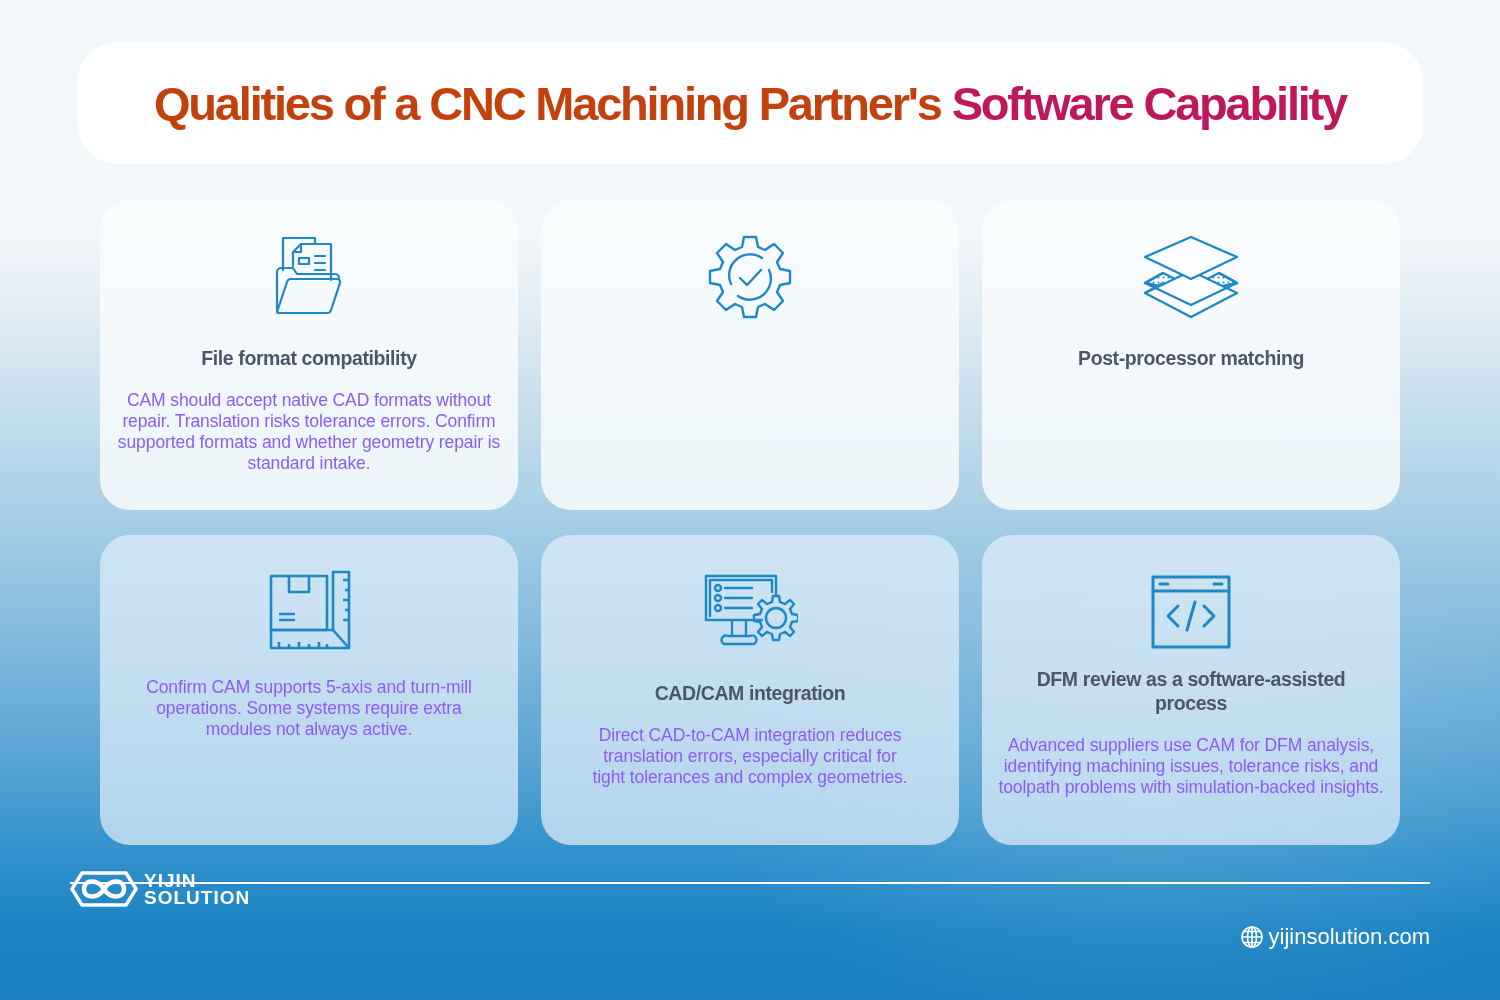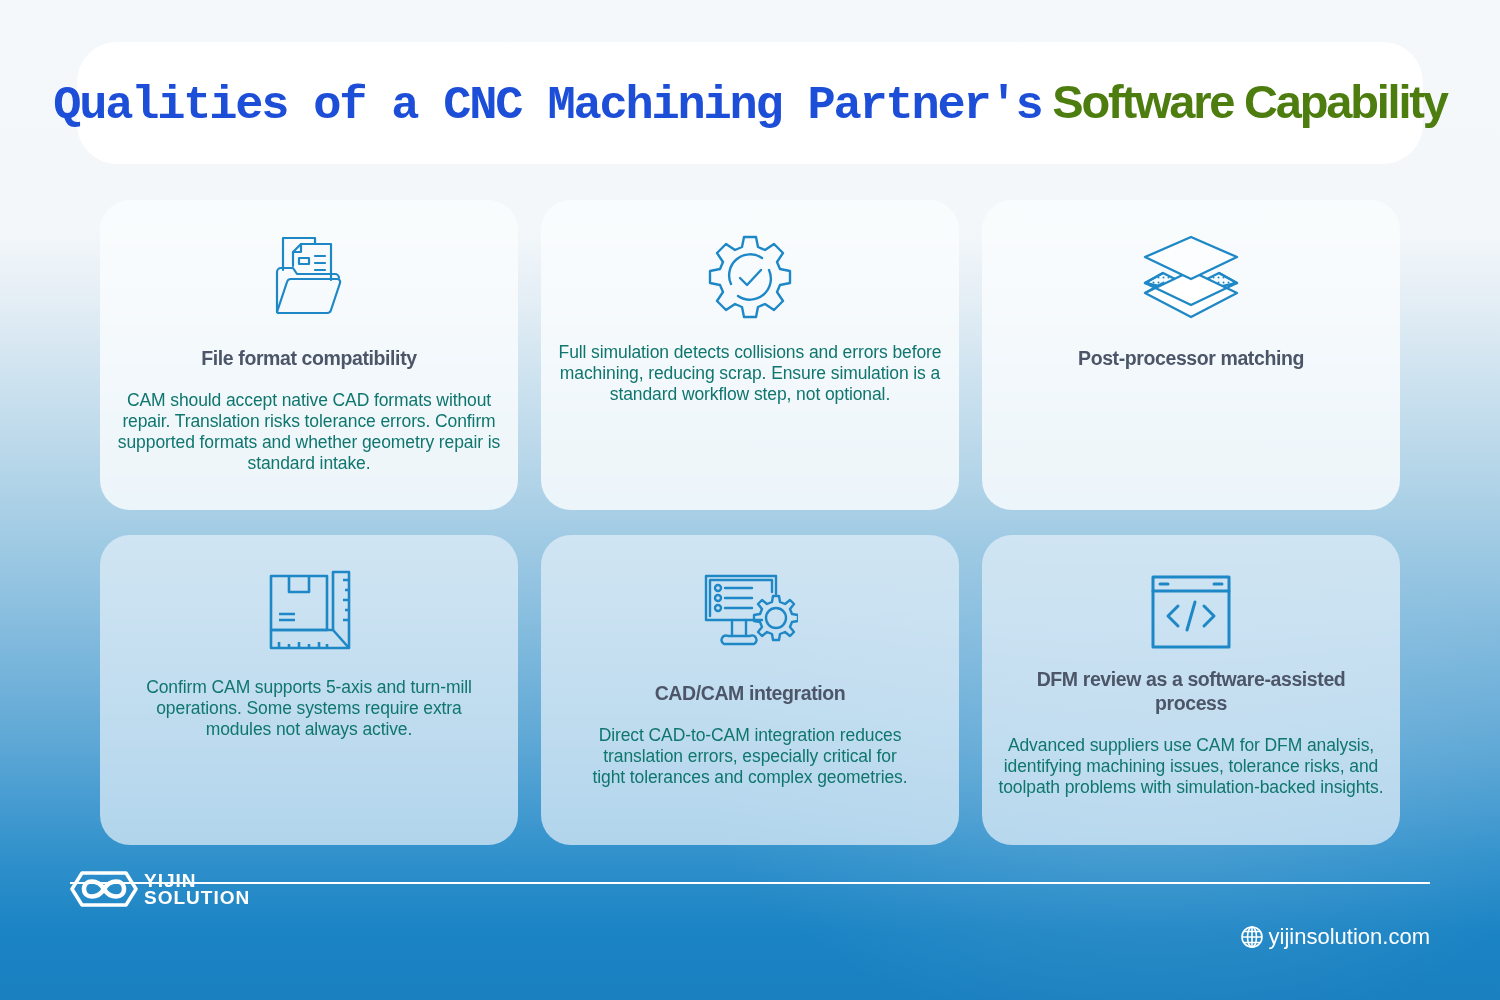--- a/index.html
+++ b/index.html
@@ -20,22 +20,22 @@
   }
   .header-card {
     position: absolute; left: 77px; top: 42px; width: 1346px; height: 122px;
     background: #ffffff; border-radius: 40px;
     display: flex; align-items: center; justify-content: center;
   }
   .title {
     font-size: 47px; font-weight: 700; letter-spacing: -2.2px;
     white-space: nowrap;
   }
-  .title .accent { color: #1d4ed8; font-family: Liberation Mono, monospace; }
-  .title .rest { color: #4d7c0f; text-align: right; }
+  .title .accent { color: #c2410c; }
+  .title .rest { color: #be185d; text-align: right; }
 
   .grid {
     position: absolute; left: 100px; top: 200px;
     display: grid;
     grid-template-columns: 418px 418px 418px;
     grid-template-rows: 310px 310px;
     column-gap: 23px; row-gap: 25px;
   }
   .card {
     border-radius: 30px;
@@ -51,21 +51,21 @@
   }
   .icon-box svg { display: block; }
   .card-title {
     margin-top: 24px;
     font-size: 19.5px; font-weight: 700; color: #4c5668;
     letter-spacing: -0.4px; line-height: 24px;
   }
   .card-title.two-line { margin-top: 10px; width: 320px; }
   .card-body {
     margin-top: 20px;
-    font-size: 17.5px; color: #0f766e; line-height: 21px;
+    font-size: 17.5px; color: #8b5cf6; line-height: 21px;
     letter-spacing: -0.1px;
   }
   .card-body.narrow { width: 330px; }
 
   .divider {
     position: absolute; left: 70px; top: 882px; width: 1360px; height: 2px;
     background: #ffffff;
   }
   .logo {
     position: absolute; left: 70px; top: 869px;
@@ -113,21 +113,20 @@
 
   <div class="card">
     <div class="icon-box">
       <svg width="86" height="86" viewBox="0 0 86 86" fill="none" stroke="#1e88c7" stroke-width="2.4" stroke-linejoin="round" stroke-linecap="round">
         <path d="M37 3 H49 L51 13 L58 16 L67 10 L76 19 L70 28 L73 35 L83 37 V49 L73 51 L70 58 L76 67 L67 76 L58 70 L51 73 L49 83 H37 L35 73 L28 70 L19 76 L10 67 L16 58 L13 51 L3 49 V37 L13 35 L16 28 L10 19 L19 10 L28 16 L35 13 Z"></path>
         <path d="M24 50 A21 21 0 0 1 55 24"></path>
         <path d="M62 36 A21 21 0 0 1 31 62"></path>
         <path d="M33 44 L40 51 L54 36"></path>
       </svg>
     </div>
-    <div class="card-body">Full simulation detects collisions and errors before machining, reducing scrap. Ensure simulation is a standard workflow step, not optional.</div>
   </div>
 
   <div class="card">
     <div class="icon-box">
       <svg width="100" height="84" viewBox="0 0 100 84" fill="none" stroke="#1e88c7" stroke-width="2.4" stroke-linejoin="round">
         <defs>
           <pattern id="dots" x="0" y="0" width="5" height="5" patternUnits="userSpaceOnUse">
             <circle cx="2.5" cy="2.5" r="1" fill="#1e88c7" stroke="none"></circle>
           </pattern>
         </defs>

